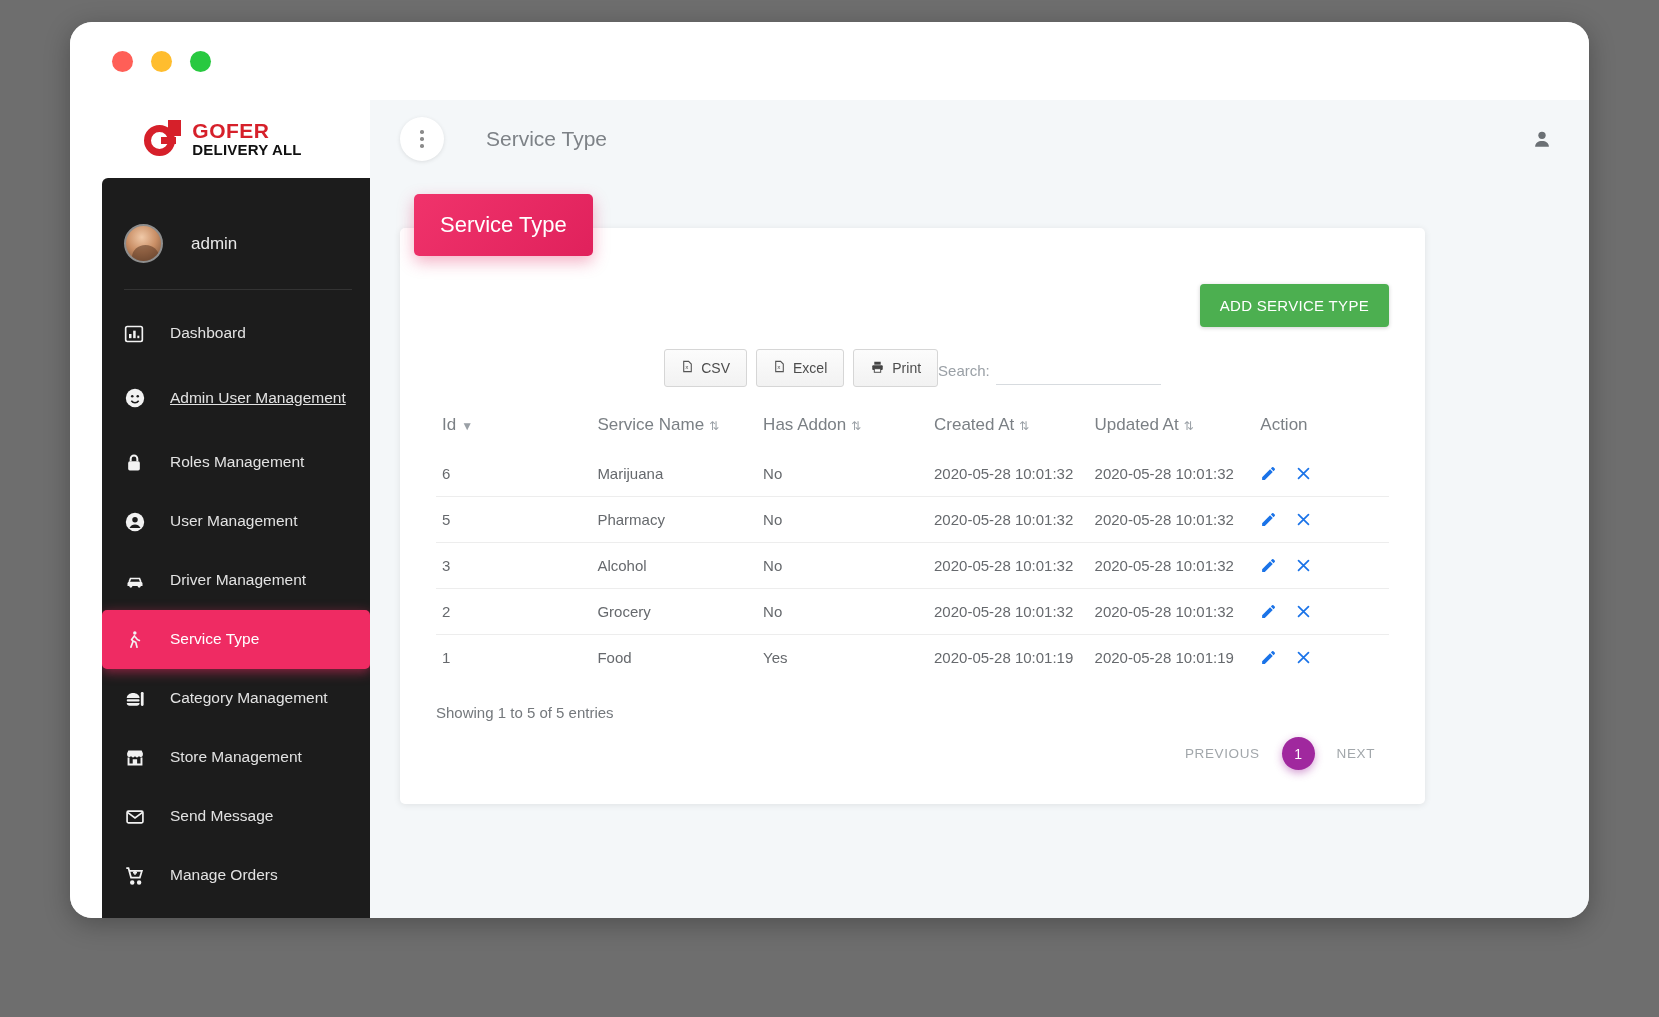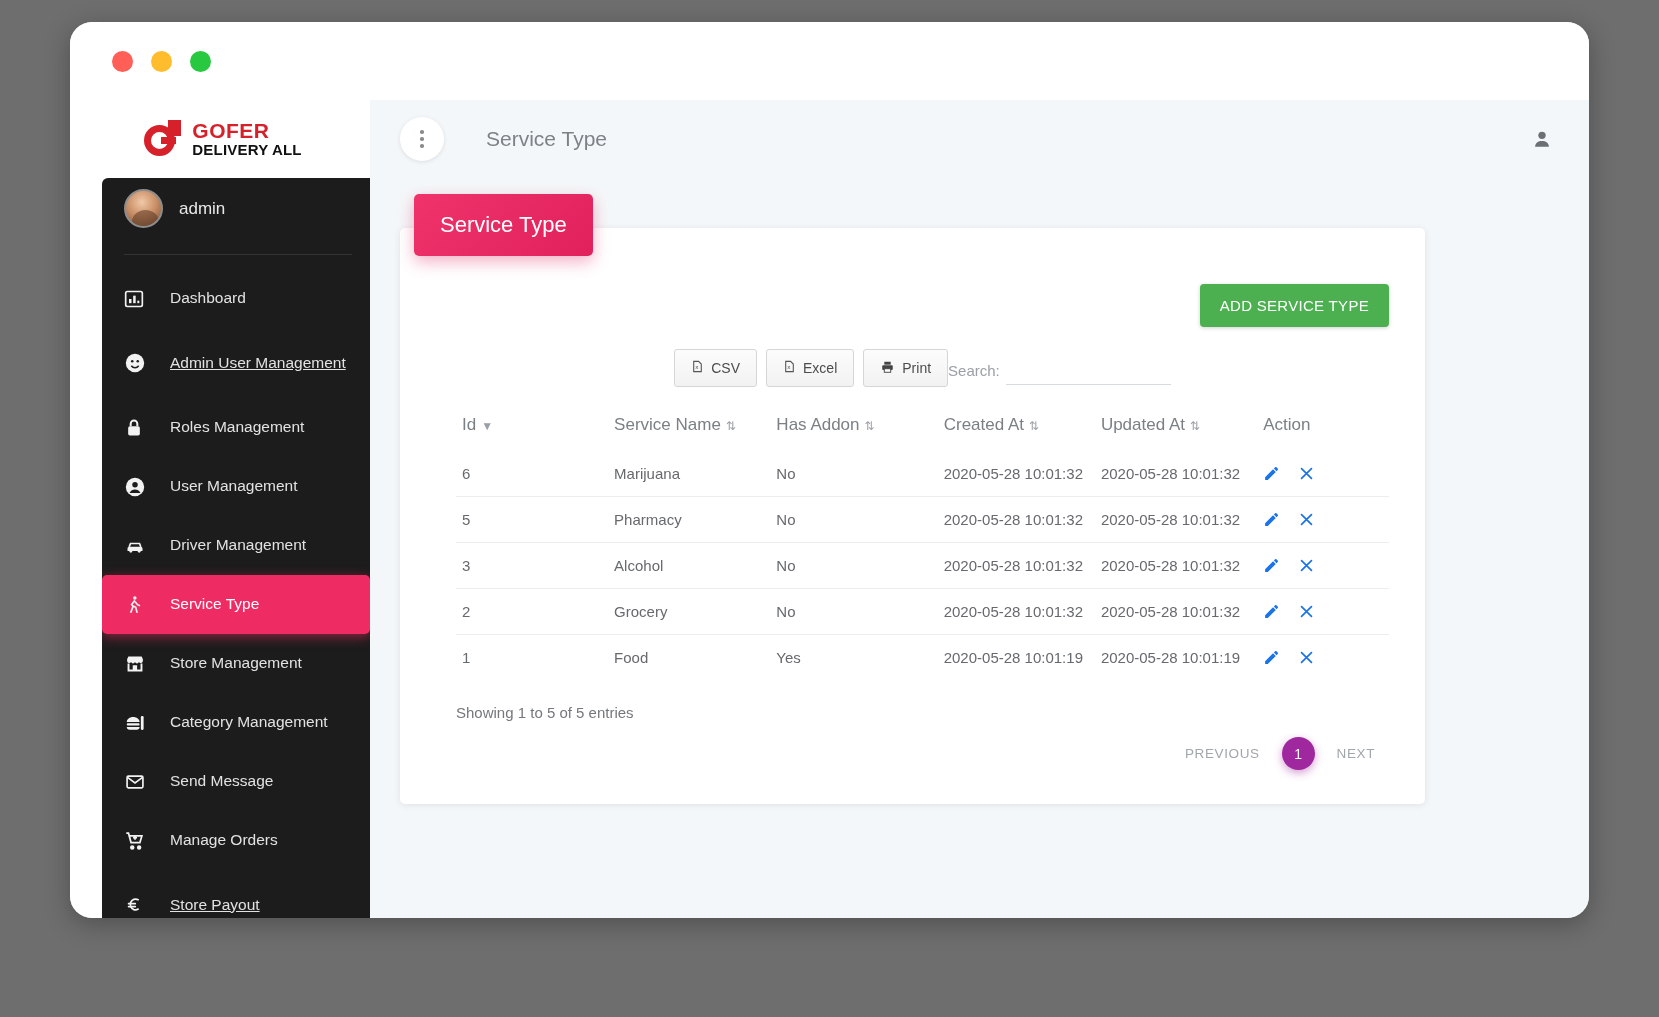--- a/index.html
+++ b/index.html
@@ -99,22 +99,22 @@
     width: 268px;
     bottom: -40px;
     background: #1c1c1c;
     border-top-left-radius: 6px;
     overflow: hidden;
   }
 
   .user-block {
     display: flex;
     align-items: center;
-    gap: 16px;
-    padding: 11px 0 26px 22px;
+    gap: 28px;
+    padding: 46px 0 26px 22px;
     border-bottom: 1px solid #333333;
     margin: 0 18px 0 22px;
     padding-left: 0;
     margin-left: 22px;
   }
   .avatar {
     width: 39px; height: 39px; border-radius: 50%;
     background: radial-gradient(circle at 45% 32%, #f0c9a8 0%, #c98e65 48%, #6d4a33 100%);
     border: 2px solid #8d8d8d;
     flex: 0 0 39px;
@@ -209,21 +209,21 @@
     left: 14px;
     top: -34px;
     background: linear-gradient(135deg, #f0336b 0%, #e0215c 100%);
     color: #fff;
     font-size: 22px;
     padding: 18px 26px;
     border-radius: 5px;
     box-shadow: 0 6px 16px rgba(224,33,92,0.35);
   }
 
-  .card-inner { padding: 30px 36px 0 56px; }
+  .card-inner { padding: 30px 36px 0 36px; }
 
   .add-row {
     display: flex;
     justify-content: flex-end;
     padding-top: 26px;
   }
   .btn-add {
     background: #4caf50;
     color: #ffffff;
     border: none;
@@ -444,39 +444,39 @@
               <svg width="20" height="22" viewBox="0 0 24 24" fill="currentColor">
                   <circle cx="13" cy="3.6" r="2.1"></circle>
                   <path d="M12.6 7l-3.4 4.4 1.7 2.3-2.6 6.9M13.6 8.5l2.6 3.1 2.3 1M11 13.2l3.1 1.6 1.5 5.8" fill="none" stroke="currentColor" stroke-width="2" stroke-linecap="round"></path>
                 </svg>
             </span>
             <span class="lbl">Service Type</span>
           </div>
 
           <div class="nav-item">
             <span class="ic">
-              <svg width="22" height="21" viewBox="0 0 24 24" fill="currentColor">
-                  <path d="M3 7l1.4-3h15.2L21 7v2.2a2.4 2.4 0 0 1-4.5 1.1 2.4 2.4 0 0 1-4.5 0 2.4 2.4 0 0 1-4.5 0A2.4 2.4 0 0 1 3 9.2z"></path>
-                  <path d="M4.6 12v8h14.8v-8" fill="none" stroke="currentColor" stroke-width="2.2"></path>
-                  <rect x="9.4" y="14" width="5" height="6"></rect>
-                </svg>
-            </span>
-            <span class="lbl">Store Management</span>
-          </div>
-
-          <div class="nav-item">
-            <span class="ic">
               <svg width="22" height="22" viewBox="0 0 24 24" fill="currentColor">
                   <path d="M3 11c0-3.3 3.1-5.6 7-5.6s7 2.3 7 5.6z"></path>
                   <rect x="3" y="12.4" width="14" height="2.2" rx="1.1"></rect>
                   <path d="M3 16.4h14c0 1.8-1.3 3-3 3H6c-1.7 0-3-1.2-3-3z"></path>
                   <rect x="18.4" y="4.4" width="3" height="15.2" rx="1.2"></rect>
                 </svg>
             </span>
             <span class="lbl">Category Management</span>
+          </div>
+
+          <div class="nav-item">
+            <span class="ic">
+              <svg width="22" height="21" viewBox="0 0 24 24" fill="currentColor">
+                  <path d="M3 7l1.4-3h15.2L21 7v2.2a2.4 2.4 0 0 1-4.5 1.1 2.4 2.4 0 0 1-4.5 0 2.4 2.4 0 0 1-4.5 0A2.4 2.4 0 0 1 3 9.2z"></path>
+                  <path d="M4.6 12v8h14.8v-8" fill="none" stroke="currentColor" stroke-width="2.2"></path>
+                  <rect x="9.4" y="14" width="5" height="6"></rect>
+                </svg>
+            </span>
+            <span class="lbl">Store Management</span>
           </div>
 
           <div class="nav-item">
             <span class="ic">
               <svg width="22" height="20" viewBox="0 0 24 24" fill="none" stroke="currentColor" stroke-width="2">
                   <rect x="2.5" y="5" width="19" height="14" rx="1.6"></rect>
                   <path d="M3 6.5l9 6.6 9-6.6"></path>
                 </svg>
             </span>
             <span class="lbl">Send Message</span>

